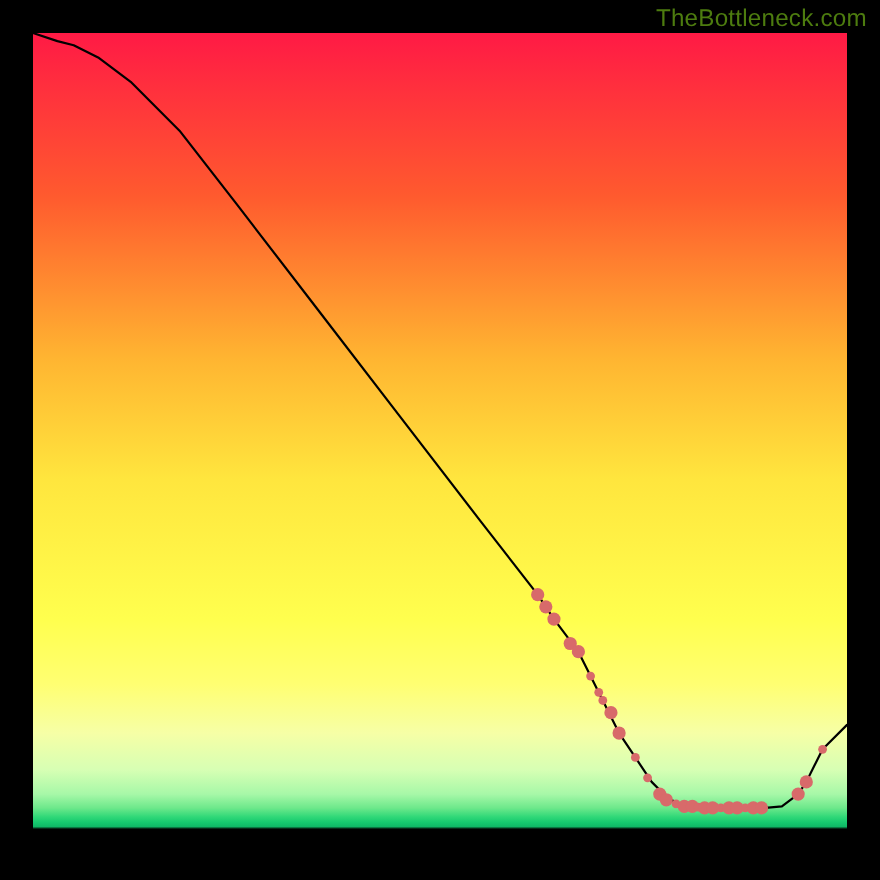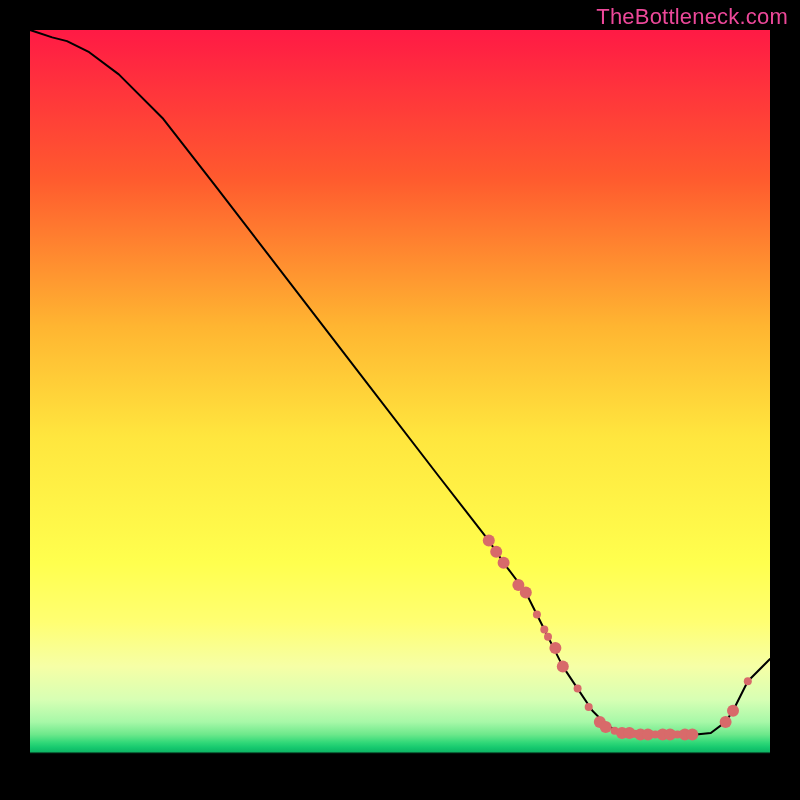--- a/index.html
+++ b/index.html
@@ -17,21 +17,21 @@
   }
   svg {
     display: block;
   }
   .watermark {
     position: absolute;
     top: 4px;
     right: 12px;
     font-family: Arial, Helvetica, sans-serif;
     font-size: 22px;
-    color: #ec4899;
+    color: #4d7c0f;
     letter-spacing: 0.2px;
     user-select: none;
   }
 </style>
 </head>
 <body>
 
 <div class="stage">
 
   <svg id="chart-svg" width="800" height="800" viewBox="0 0 800 800">

